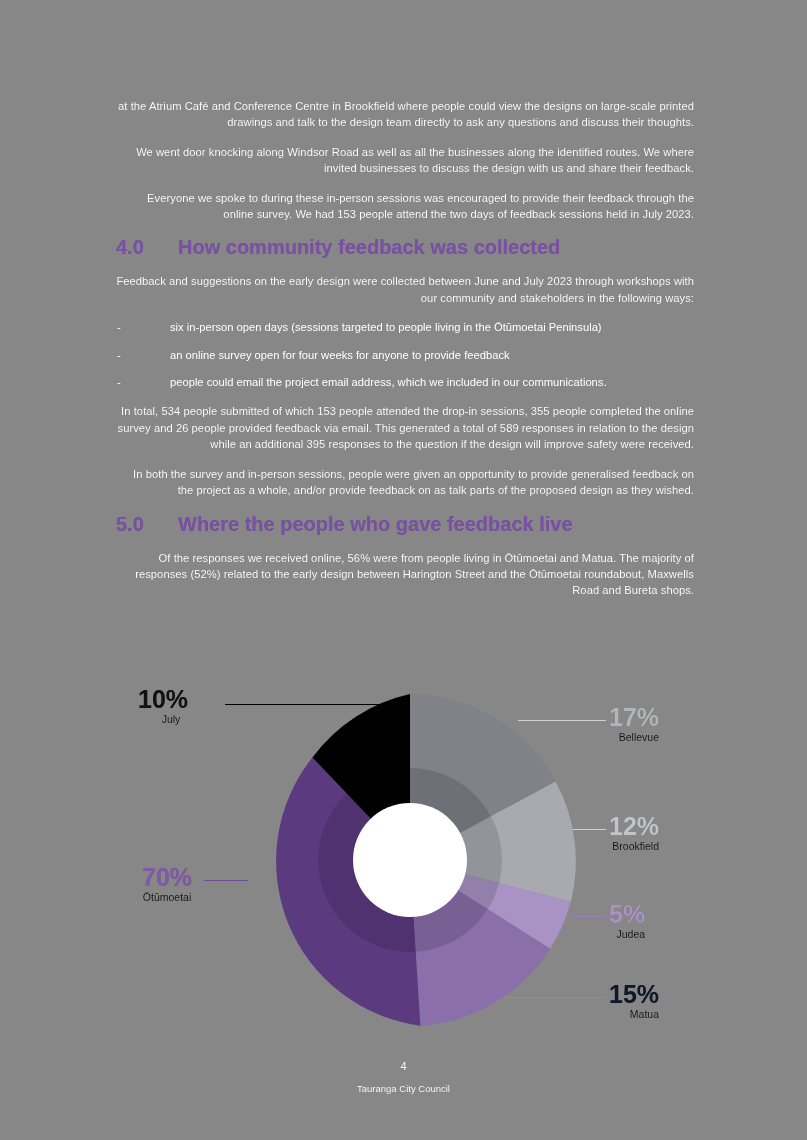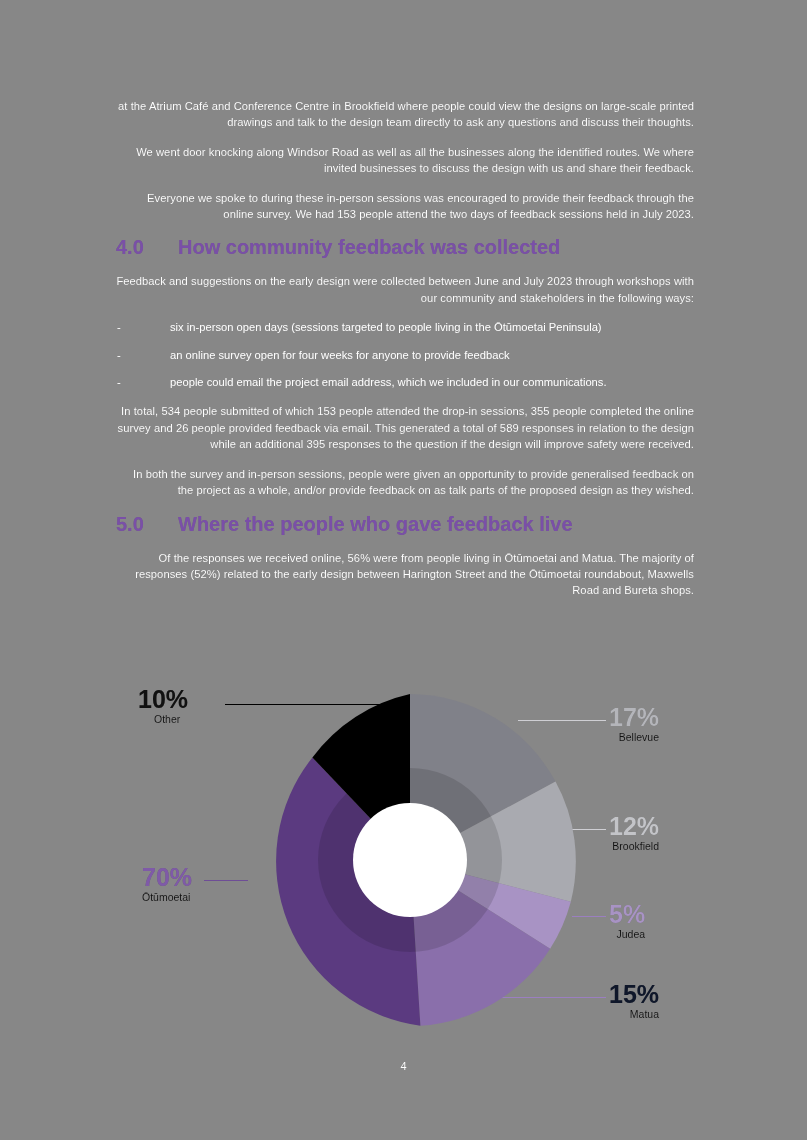--- a/index.html
+++ b/index.html
@@ -71,21 +71,21 @@
     font-size: 25px; font-weight: bold; line-height: 26px;
     display: block;
     text-shadow: 0 0 0.6px rgba(0,0,0,0.25);
   }
   .lbl .name {
     font-size: 10.5px; line-height: 14px;
     display: block; color: #111111;
     text-shadow: 0 0 0.4px rgba(255,255,255,0.25);
   }
   .lbl.right { text-align: right; }
-  .lbl.left { text-align: left; }
+  .lbl.left { text-align: center; }
 
   .leader { position: absolute; background: #cfcfd4; height: 1px; }
   .leader.black { background: #000000; }
   .leader.purple { background: #9b7fc0; }
   .leader.dark { background: #6e4d96; }
 
   #footer {
     position: absolute;
     left: 0; top: 1058px; width: 807px;
     text-align: center;
@@ -153,21 +153,21 @@
         <path fill="#000000" d="M168,168 L70.4,65.5 A166,166 0 0,1 168,2 Z"></path>
 
         <circle cx="168" cy="168" r="92" fill="rgba(0,0,0,0.13)"></circle>
 
         <circle cx="168" cy="168" r="57" fill="#ffffff"></circle>
       </svg>
     </div>
 
     <div class="lbl left" style="left:18px; top:14px;">
       <span class="pct" style="color:#111111;">10%</span>
-      <span class="name" style="margin-left:16px;">Other</span>
+      <span class="name" style="margin-left:16px;">July</span>
     </div>
 
     <div class="lbl left" style="left:22px; top:192px;">
       <span class="pct" style="color:#7f5aa8;">70%</span>
       <span class="name">Ōtūmoetai</span>
     </div>
 
     <div class="lbl right" style="left:489px; top:32px;">
       <span class="pct" style="color:#b4b5ba;">17%</span>
       <span class="name">Bellevue</span>
@@ -184,15 +184,16 @@
     </div>
 
     <div class="lbl right" style="left:489px; top:309px;">
       <span class="pct" style="color:#0f172a;">15%</span>
       <span class="name">Matua</span>
     </div>
   </div>
 
   <div id="footer">
     <div class="pageno">4</div>
+    <div class="org">Tauranga City Council</div>
   </div>
 
 </div>
 
 </body></html>

